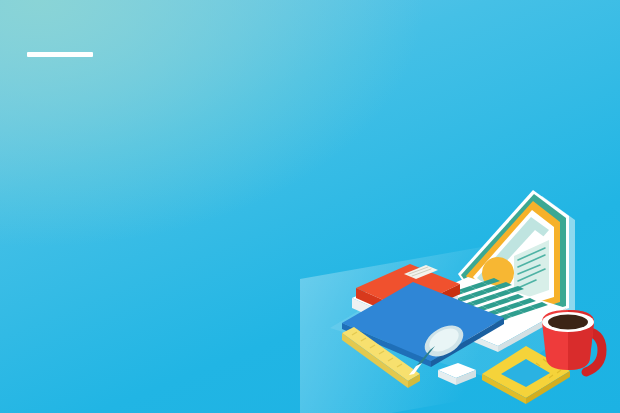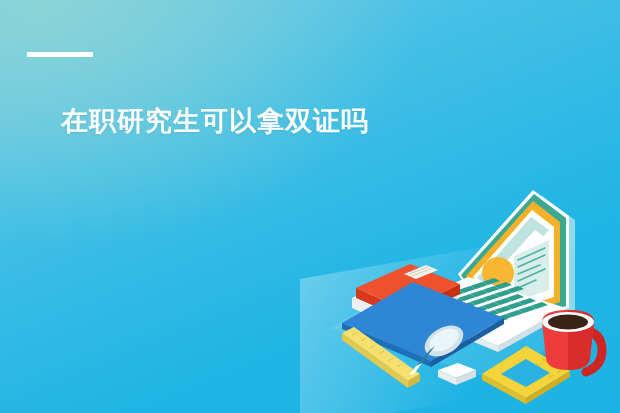--- a/index.html
+++ b/index.html
@@ -37,21 +37,20 @@
 </style>
 </head>
 <body>
 
 <div class="banner">
 
   <div class="ground-glow"></div>
 
   <div class="accent-rule"></div>
 
-  <div class="headline">在职研究生可以拿双证吗</div>
 
   <div class="illus">
     <svg viewBox="0 0 290 235" xmlns="http://www.w3.org/2000/svg">
 
       <g>
         <polygon points="0,150 70,108 240,150 175,205" fill="#ffffff" opacity="0.10"></polygon>
       </g>
 
       <g>
 

